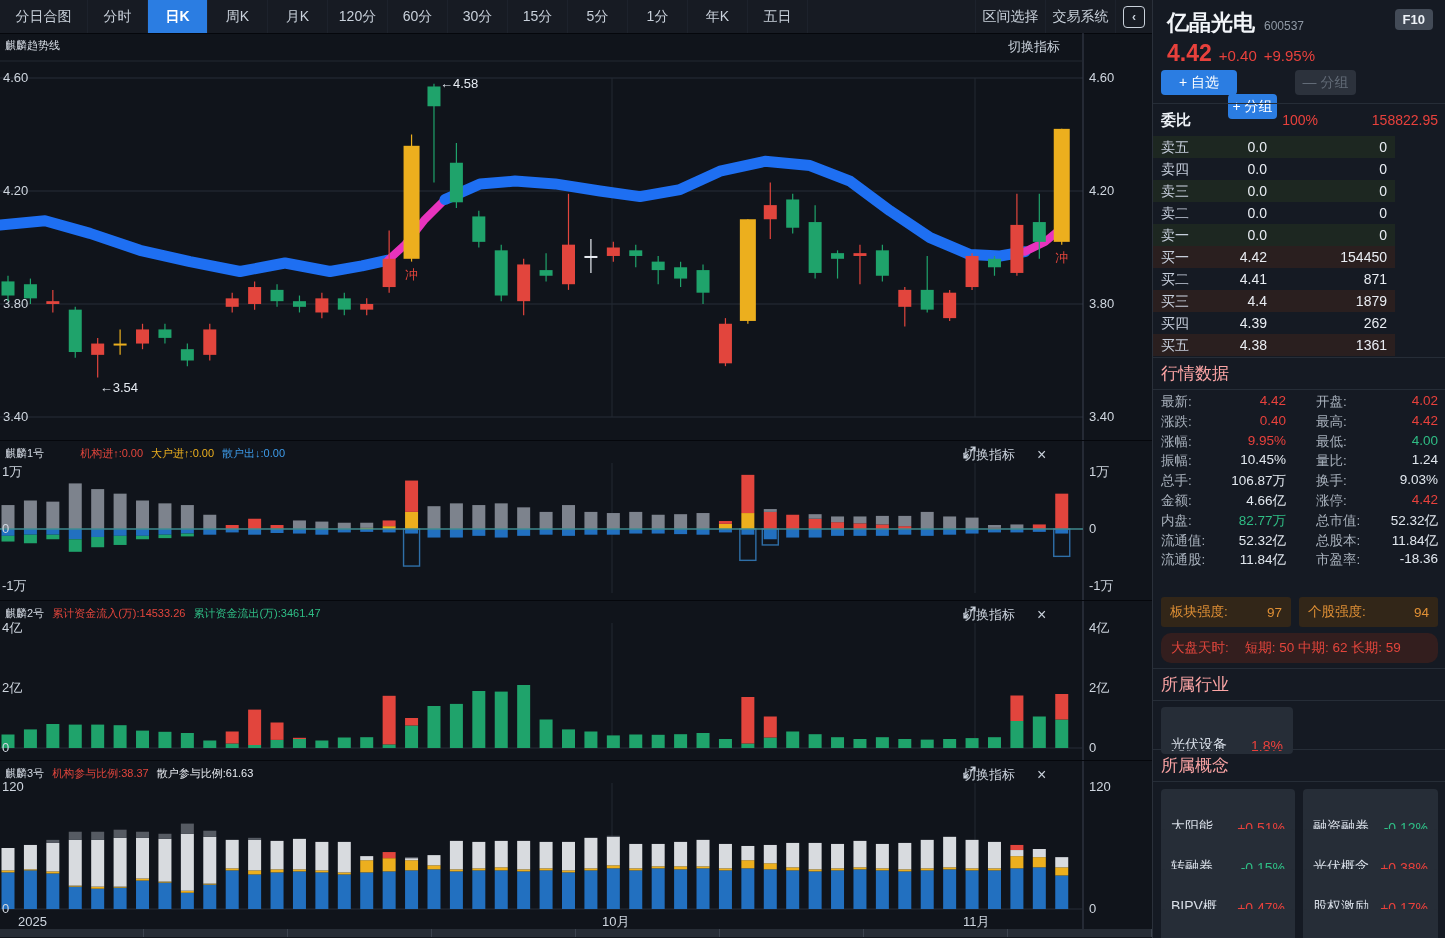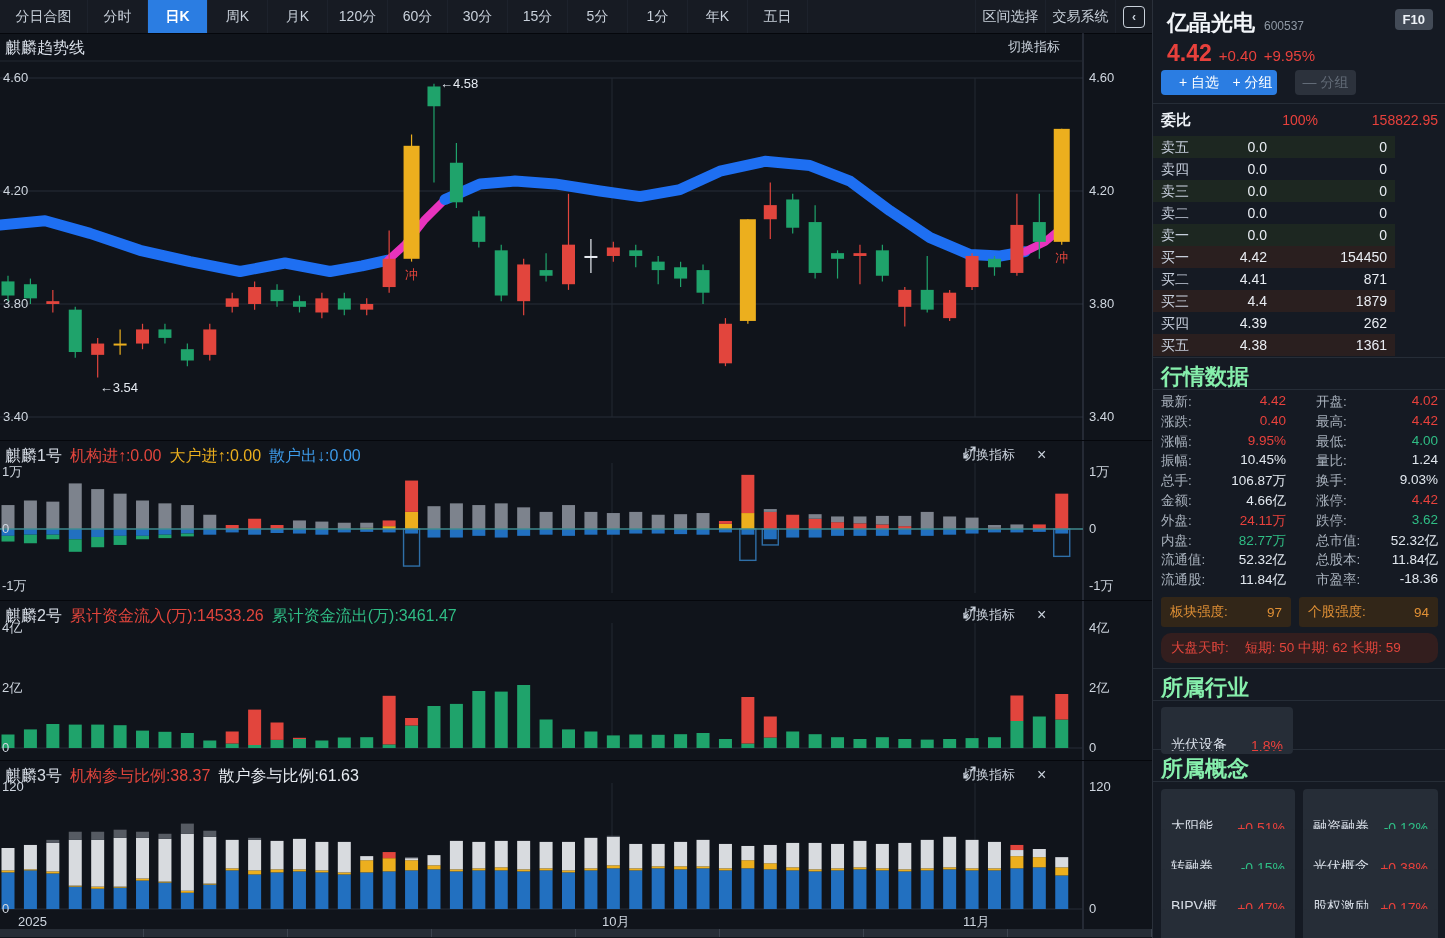--- a/index.html
+++ b/index.html
@@ -14,21 +14,21 @@
   .tab.active{background:#2b7de2;color:#fff;font-weight:bold;}
   .tb-right{margin-left:auto;display:flex;align-items:stretch;}
   .tool-btn{display:flex;align-items:center;justify-content:center;width:70px;cursor:pointer;
             border-left:1px solid #1d222c;box-sizing:border-box;}
   .collapse-box{display:flex;align-items:center;justify-content:center;width:36px;border-left:1px solid #1d222c;cursor:pointer;}
   .collapse-glyph{width:20px;height:20px;border:1.5px solid #c9d1db;border-radius:4px;display:flex;
                   align-items:center;justify-content:center;font-size:12px;color:#c9d1db;font-weight:bold;}
   
   .panel{position:absolute;left:0;width:1152px;}
   .panel svg{position:absolute;left:0;top:0;}
-  .panel-head{position:absolute;left:5px;top:5px;display:flex;gap:8px;font-size:16px;color:#d7dde6;z-index:3;white-space:nowrap;}
+  .panel-head{position:absolute;left:5px;top:5px;display:flex;gap:8px;font-size:11px;color:#d7dde6;z-index:3;white-space:nowrap;}
   .panel-tools{position:absolute;top:5px;display:flex;gap:11px;align-items:center;font-size:13px;color:#cbd3dd;z-index:3;}
   .switch-label{cursor:pointer;}
   .icon-btn{cursor:pointer;display:flex;align-items:center;color:#c9d1db;font-size:16px;line-height:1;}
   .scrollbar{position:absolute;left:0;top:929px;width:1152px;height:8px;background:#272d36;display:flex;}
   .scroll-seg{flex:1;border-right:1px solid #3c434e;box-sizing:border-box;}
   
   .side{position:absolute;left:1152px;top:0;width:293px;height:938px;background:#151a23;
         border-left:1px solid #2a303a;box-sizing:border-box;font-size:14px;}
   .side .abs{position:absolute;}
   .hr{position:absolute;left:0;width:293px;height:1px;background:#262d37;}
@@ -45,21 +45,21 @@
   .weibi-label{position:absolute;left:8px;top:2px;font-size:15px;font-weight:bold;color:#eef2f7;}
   .weibi-pct{position:absolute;right:128px;top:3px;color:#e8413c;}
   .weibi-val{position:absolute;right:8px;top:3px;color:#e8413c;}
   .book{position:absolute;left:0;top:136px;width:293px;}
   .book-row{position:relative;width:242px;height:22px;cursor:pointer;}
   .book-row .lb{position:absolute;left:8px;top:3px;color:#c6cedb;}
   .book-row .pr{position:absolute;right:128px;top:3px;color:#e9edf3;}
   .book-row .vl{position:absolute;right:8px;top:3px;color:#e9edf3;}
   .book-row.ask-tint{background:#1d2721;}
   .book-row.bid-tint{background:#2a1f1f;}
-  .sec-head{font-size:22px;font-weight:bold;color:#86efac;}
+  .sec-head{font-size:17px;font-weight:normal;color:#fca5a5;}
   .mrow{position:relative;height:19.8px;text-align:center;}
   .mrow .l1{position:absolute;left:8px;color:#a8b1bc;font-size:13.5px;}
   .mrow .v1{position:absolute;right:160px;font-size:13.5px;}
   .mrow .l2{position:absolute;left:143px;color:#a8b1bc;font-size:13.5px;margin-left:20px;}
   .mrow .v2{position:absolute;right:8px;font-size:13.5px;}
   .c-red{color:#e8413c;}.c-green{color:#2fbd85;}.c-white{color:#e2e8ef;}
   .strength-box{position:absolute;top:597px;height:30px;background:#322618;border-radius:3px;color:#e09035;
                 font-size:13.5px;display:flex;align-items:center;justify-content:space-between;
                 padding:0 9px;box-sizing:border-box;}
   .timing-box{position:absolute;left:8px;top:633px;width:277px;height:30px;background:#331e1e;border-radius:10px;
@@ -225,21 +225,21 @@
         <text x="439.98" y="54.64999999999988" font-size="13" fill="#e6ebf2" text-anchor="start">←4.58</text>
         <text x="99.68" y="359.4499999999999" font-size="13" fill="#e6ebf2" text-anchor="start">←3.54</text>
         <text x="411.56000000000006" y="245.62499999999986" font-size="13" fill="#e2453c" text-anchor="middle">冲</text>
         <text x="1061.74" y="228.67499999999995" font-size="13" fill="#e2453c" text-anchor="middle">冲</text>
       </svg>
   </div>
 
   <div class="panel" style="top:440px;height:160px;border-top:1px solid #05070c;">
     <div class="panel-head" id="head-p1">
         <span>麒麟1号</span>
-        <span style="color: rgb(226, 69, 60);">机构进↑:0.00</span>
+        <span style="color: rgb(226, 69, 60); margin-left: 28px;">机构进↑:0.00</span>
         <span style="color: rgb(236, 175, 30);">大户进↑:0.00</span>
         <span style="color: rgb(61, 155, 233);">散户出↓:0.00</span>
       </div>
     <div class="panel-tools" style="left:963px;">
       <span class="switch-label">切换指标</span>
       <span class="icon-btn">
         <svg width="13" height="13" viewBox="0 0 12 12">
             <path d="M7 1h4v4M11 1L7.2 4.8M5 11H1V7M1 11l3.8-3.8" stroke="#c9d1db" stroke-width="1.3" fill="none"></path>
           </svg>
       </span>
@@ -668,21 +668,21 @@
   <div class="side">
     <div class="abs" style="left:14px;top:8px;">
       <span class="stock-name">亿晶光电</span><span class="stock-code">600537</span>
     </div>
     <div class="f10">F10</div>
     <div class="abs" style="left:14px;top:40px;">
       <span class="price-big">4.42</span><span class="price-chg">+0.40</span><span class="price-chg">+9.95%</span>
     </div>
     <div id="quote-buttons">
         <div class="btn" style="left: 8px; width: 76px;">+ 自选</div>
-        <div class="btn" style="left: 75px; width: 49px;">+ 分组</div>
+        <div class="btn" style="left: 75px; width: 49px; margin-top: 24px;">+ 分组</div>
         <div class="btn disabled" style="left: 142px; width: 61px;">— 分组</div>
       </div>
     <div class="hr" style="top:103px;"></div>
 
     <div class="weibi-row">
       <span class="weibi-label">委比</span>
       <span class="weibi-pct">100%</span>
       <span class="weibi-val">158822.95</span>
     </div>
     <div class="book" id="book">
@@ -772,26 +772,20 @@
           <span class="l2">换手:</span>
           <span class="v2 c-white">9.03%</span>
         </div>
         <div class="mrow">
           <span class="l1">金额:</span>
           <span class="v1 c-white">4.66亿</span>
           <span class="l2">涨停:</span>
           <span class="v2 c-red">4.42</span>
         </div>
         <div class="mrow">
-          <span class="l1">外盘:</span>
-          <span class="v1 c-red">24.11万</span>
-          <span class="l2">跌停:</span>
-          <span class="v2 c-green">3.62</span>
-        </div>
-        <div class="mrow">
           <span class="l1">内盘:</span>
           <span class="v1 c-green">82.77万</span>
           <span class="l2">总市值:</span>
           <span class="v2 c-white">52.32亿</span>
         </div>
         <div class="mrow">
           <span class="l1">流通值:</span>
           <span class="v1 c-white">52.32亿</span>
           <span class="l2">总股本:</span>
           <span class="v2 c-white">11.84亿</span>

